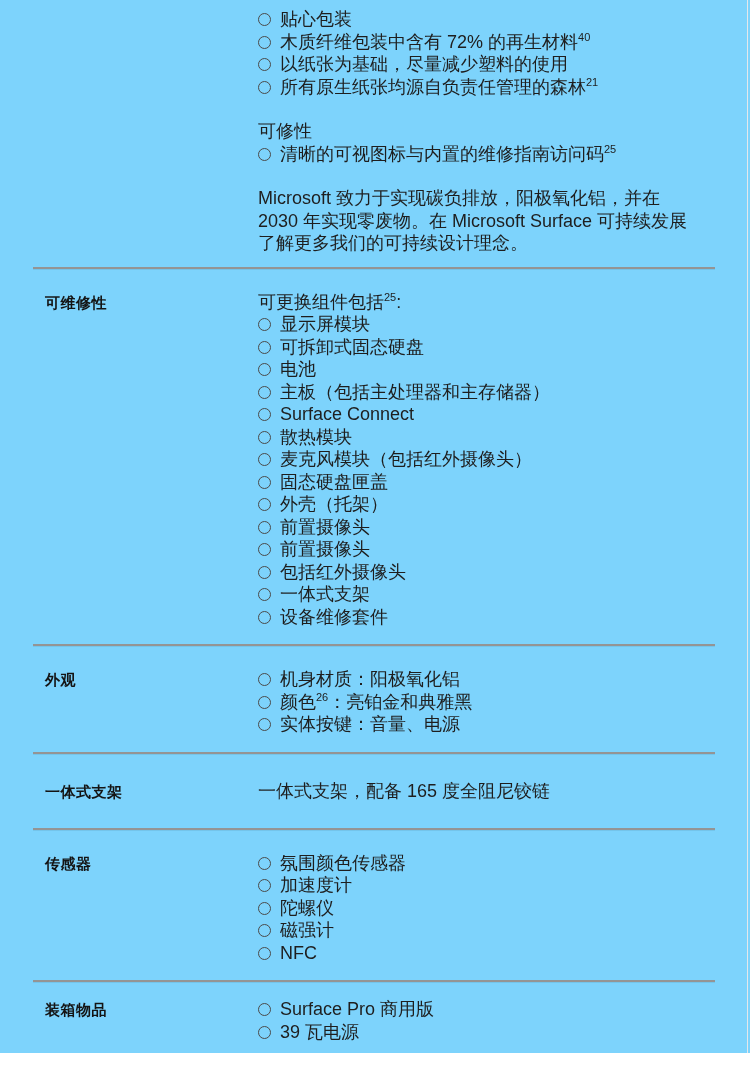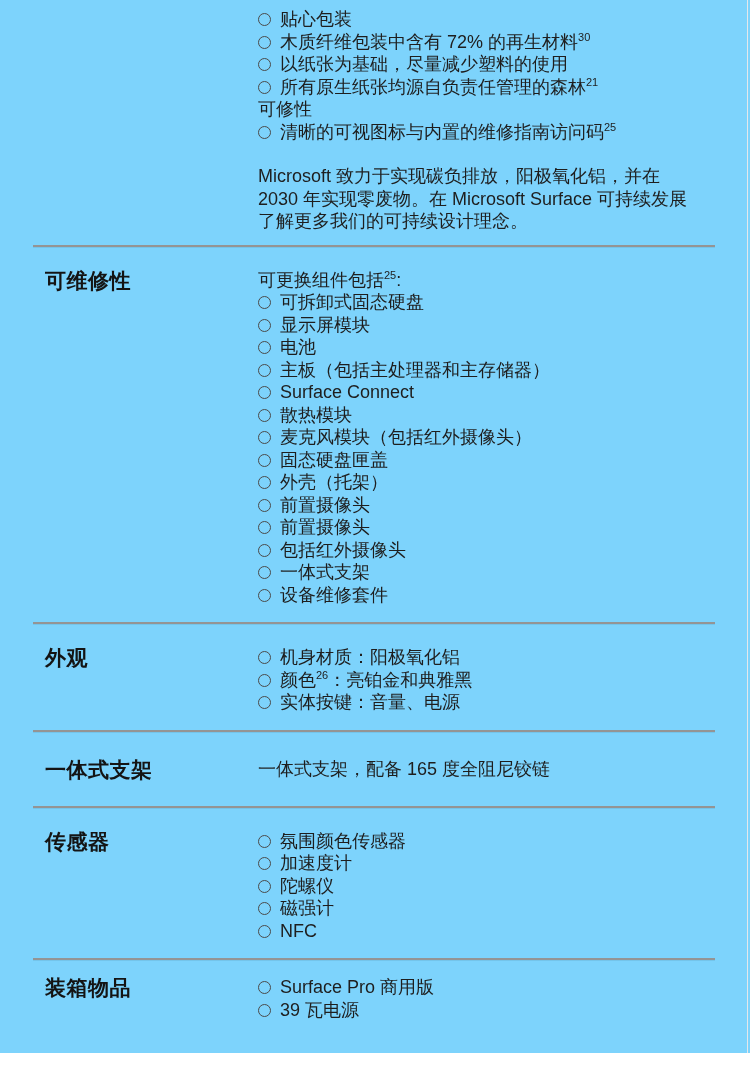--- a/index.html
+++ b/index.html
@@ -30,57 +30,57 @@
     border: 1.5px solid #4b4b4b;
     border-radius: 50%;
     margin-right: 9px;
     vertical-align: -1px;
   }
   .sup {
     font-size: 11px;
     line-height: 0;
     vertical-align: super;
   }
-  .subhead { }
+  .subhead { margin-top: 22px; }
   .para { margin-top: 22px; }
   .divider {
     border: none;
     height: 2px;
     background: #949494;
     box-shadow: 0 1px 0 rgba(0,0,0,0.07);
     margin: 0 0 0 33px;
     width: 682px;
   }
   .spec-row { display: flex; padding: 22px 0 16px 0; }
   .spec-row.kickstand { padding: 26px 0 24px 0; }
   .spec-row.inbox { padding: 16px 0 8px 0; }
   .spec-row h2 {
     margin: 0;
     padding-left: 45px;
     width: 213px;
     min-width: 213px;
     box-sizing: content-box;
-    font-size: 21px;
+    font-size: 15px;
     line-height: 24px;
     font-weight: 700;
     color: #141414;
     letter-spacing: 0.5px;
   }
   .spec-row .content { flex: 1; }
   .lead { white-space: nowrap; }
 </style>
 </head>
 <body>
 
 <div class="page">
 
   <section class="intro">
     <ul class="bullet-list">
         <li><span class="ring"></span><span>贴心包装</span></li>
-        <li><span class="ring"></span><span>木质纤维包装中含有 72% 的再生材料</span><sup class="sup">30</sup></li>
+        <li><span class="ring"></span><span>木质纤维包装中含有 72% 的再生材料</span><sup class="sup">40</sup></li>
         <li><span class="ring"></span><span>以纸张为基础，尽量减少塑料的使用</span></li>
         <li><span class="ring"></span><span>所有原生纸张均源自负责任管理的森林</span><sup class="sup">21</sup></li>
       </ul>
     <div class="subhead">可修性</div>
     <ul class="bullet-list">
         <li><span class="ring"></span><span>清晰的可视图标与内置的维修指南访问码</span><sup class="sup">25</sup></li>
       </ul>
     <div class="para">
       <div>Microsoft 致力于实现碳负排放，阳极氧化铝，并在</div>
       <div>2030 年实现零废物。在 Microsoft Surface 可持续发展</div>
@@ -88,22 +88,22 @@
     </div>
   </section>
 
   <hr class="divider">
 
   <section class="spec-row">
     <h2>可维修性</h2>
     <div class="content">
       <div class="lead"><span>可更换组件包括</span><sup class="sup">25</sup><span>:</span></div>
       <ul class="bullet-list">
+          <li><span class="ring"></span><span>显示屏模块</span></li>
           <li><span class="ring"></span><span>可拆卸式固态硬盘</span></li>
-          <li><span class="ring"></span><span>显示屏模块</span></li>
           <li><span class="ring"></span><span>电池</span></li>
           <li><span class="ring"></span><span>主板（包括主处理器和主存储器）</span></li>
           <li><span class="ring"></span><span>Surface Connect</span></li>
           <li><span class="ring"></span><span>散热模块</span></li>
           <li><span class="ring"></span><span>麦克风模块（包括红外摄像头）</span></li>
           <li><span class="ring"></span><span>固态硬盘匣盖</span></li>
           <li><span class="ring"></span><span>外壳（托架）</span></li>
           <li><span class="ring"></span><span>前置摄像头</span></li>
           <li><span class="ring"></span><span>前置摄像头</span></li>
           <li><span class="ring"></span><span>包括红外摄像头</span></li>

